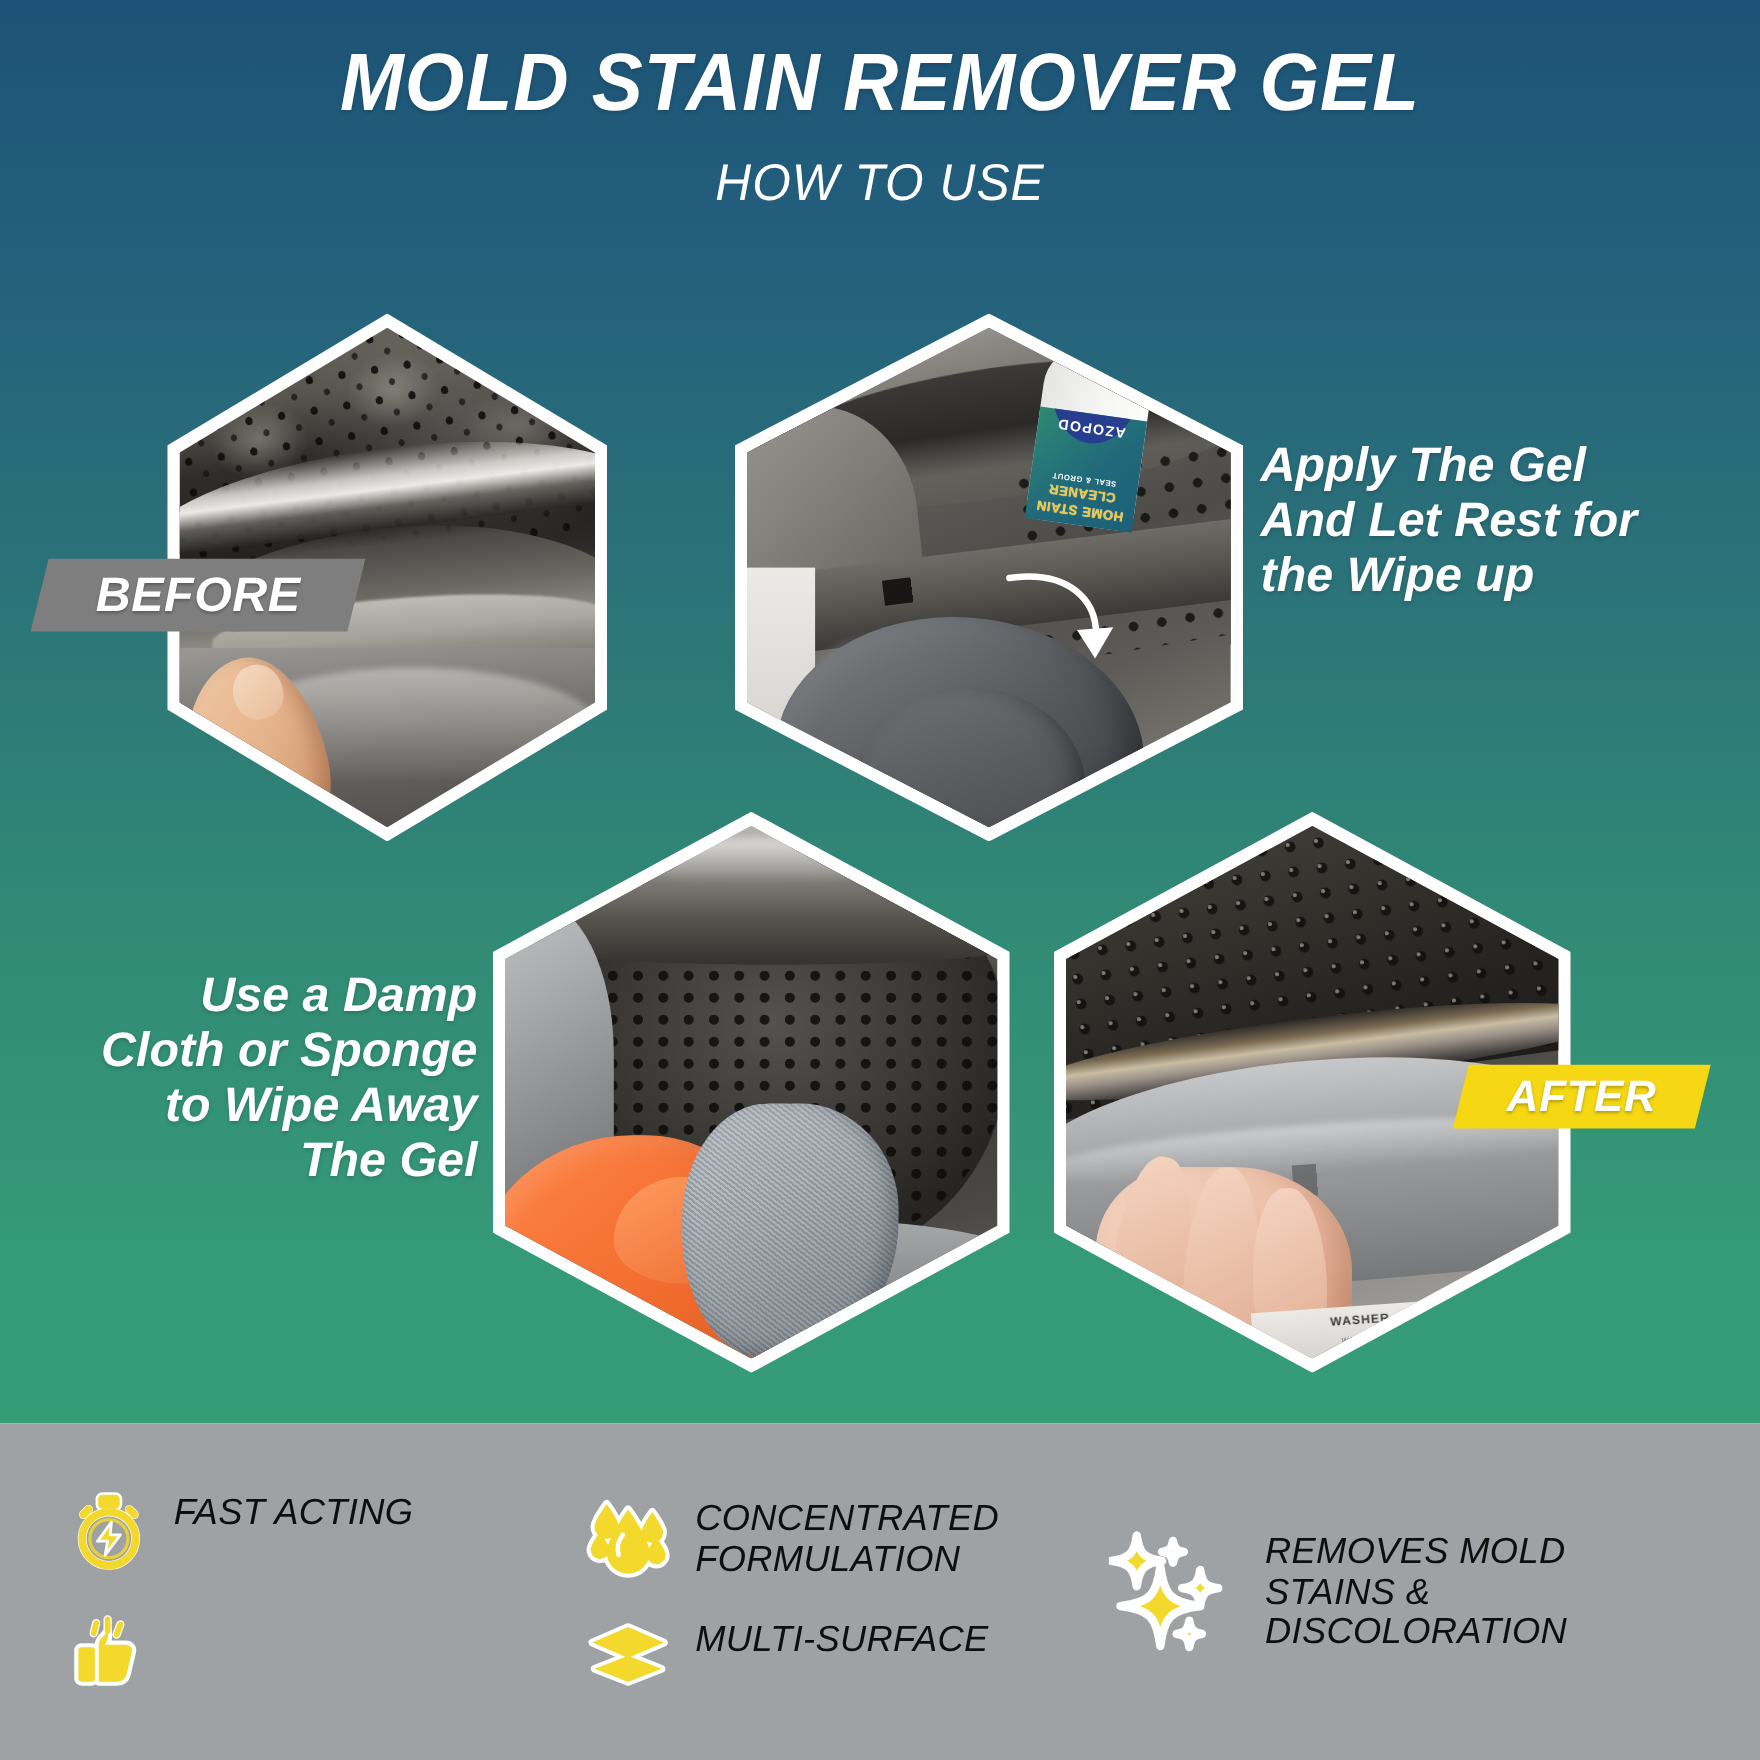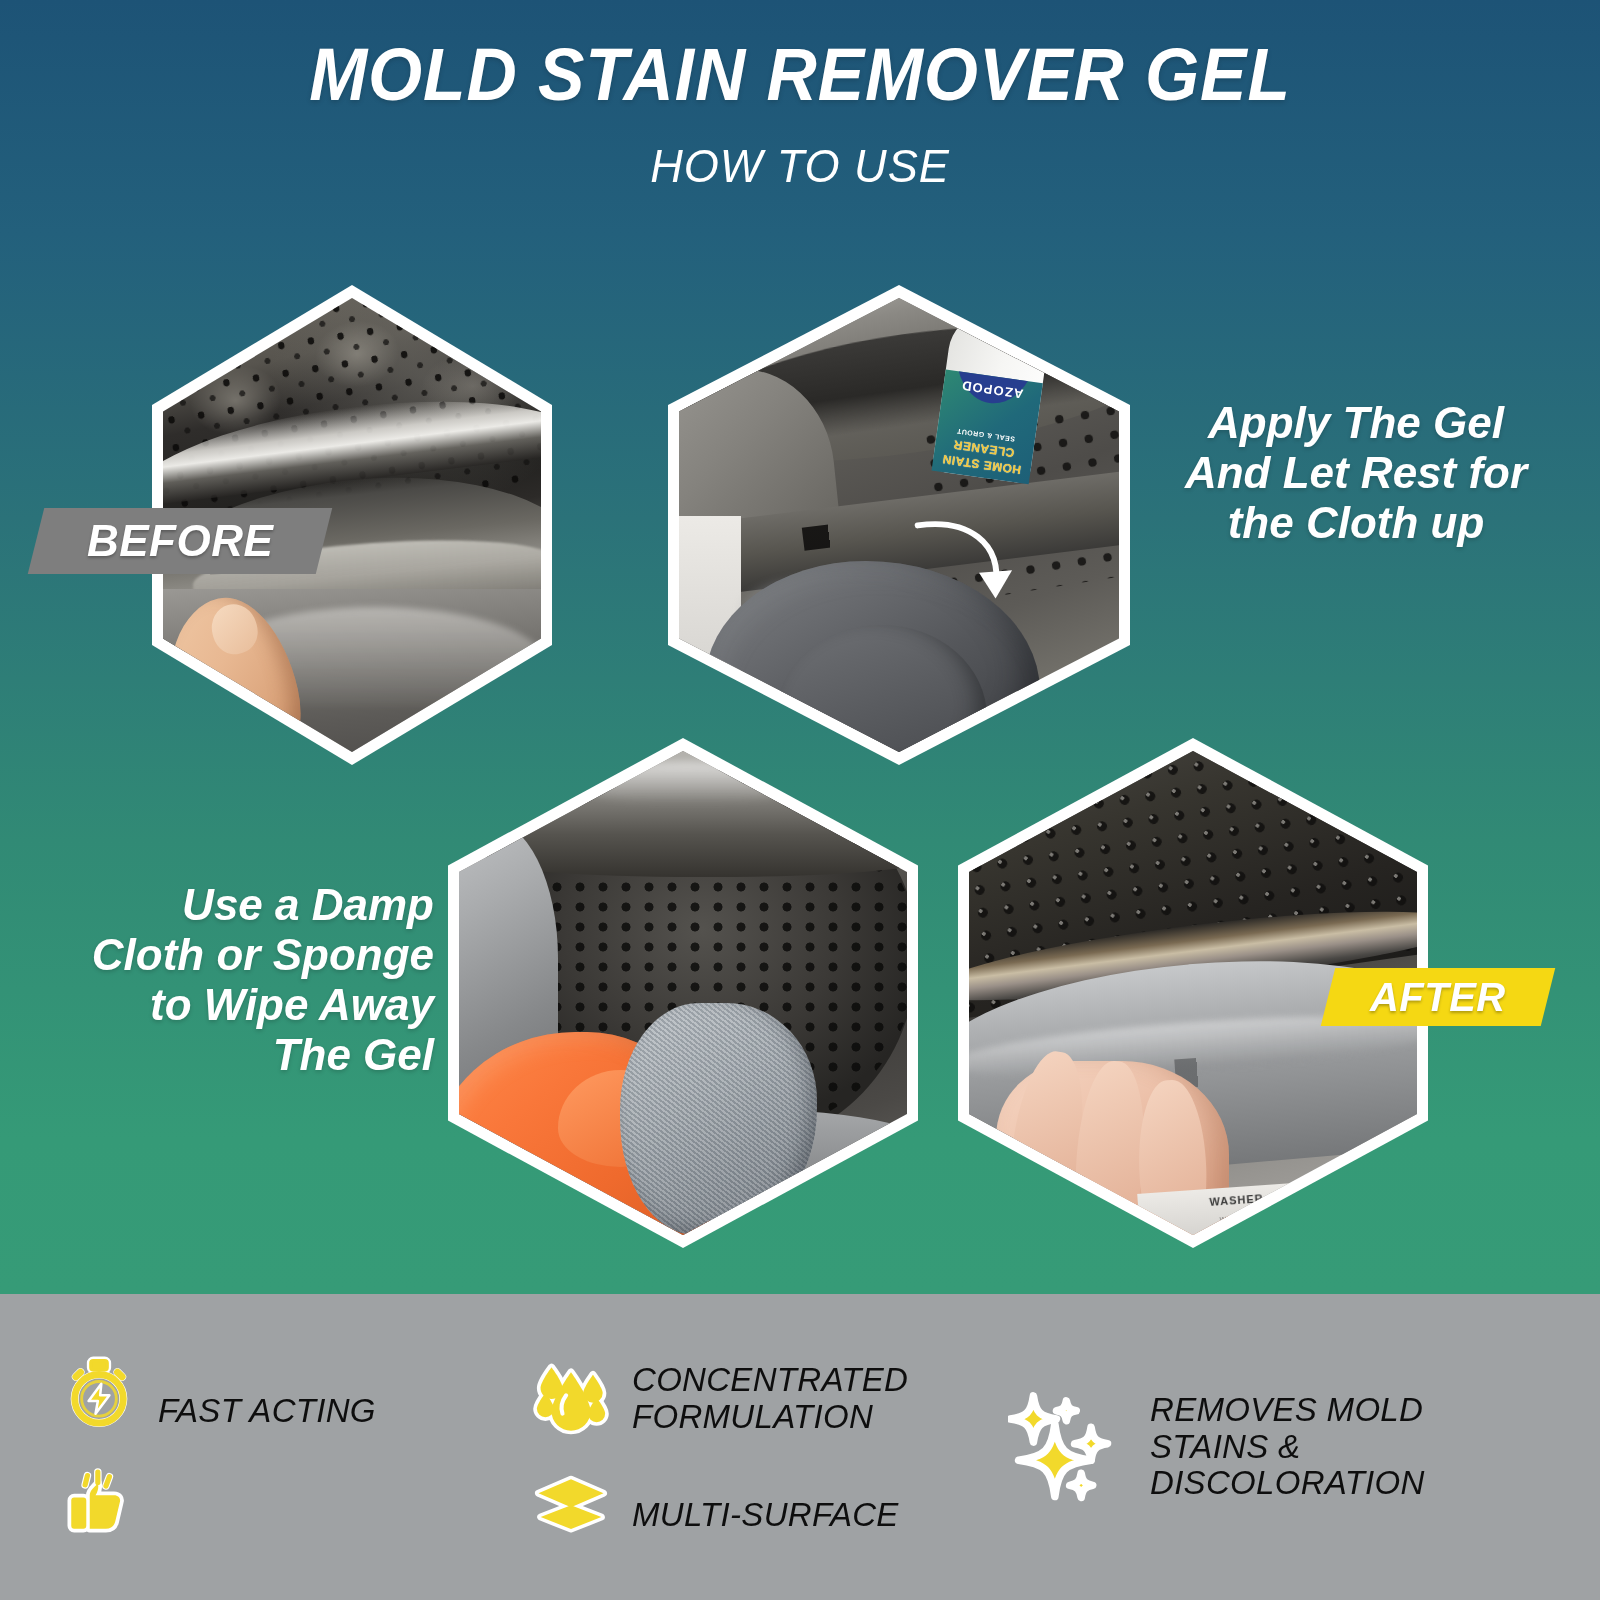--- a/index.html
+++ b/index.html
@@ -413,34 +413,34 @@
   .badge-after span { font-size:40px; letter-spacing:.5px; }
 
   
   .step-text {
     position:absolute;
     color:#ffffff;
     font-weight:700; font-style:italic;
     line-height:1.14;
     text-shadow:0 2px 4px rgba(0,0,0,.18);
   }
-  .step-apply { left:1146px; top:398px; width:420px; font-size:44px; text-align:center; }
+  .step-apply { left:1146px; top:398px; width:420px; font-size:44px; text-align:left; }
   .step-wipe  { left:22px;  top:880px; width:412px; font-size:44px; text-align:right; }
 
   
   .features {
     position:absolute; left:0; top:1294px; width:1600px; height:306px;
     background:#9fa2a4;
     display:flex; align-items:center;
   }
   .fcol { display:flex; flex-direction:column; justify-content:center; gap:34px; }
   .fcol-1 { width:520px; padding-left:62px; }
   .fcol-2 { width:470px; padding-left:12px; }
   .fcol-3 { width:580px; padding-left:18px; }
-  .frow { display:flex; align-items:flex-end; gap:22px; }
+  .frow { display:flex; align-items:flex-start; gap:22px; }
   .frow.tall { align-items:center; }
   .ficon { flex:0 0 auto; display:flex; align-items:center; justify-content:center; }
   .flabel {
     font-size:33px; font-style:italic; font-weight:400;
     color:#0e0e0e; line-height:1.12; letter-spacing:.3px;
   }
 </style>
 </head>
 <body>
 
@@ -548,21 +548,21 @@
   <div class="badge badge-before">
     <span>BEFORE</span>
   </div>
   <div class="badge badge-after">
     <span>AFTER</span>
   </div>
 
   <div class="step-text step-apply">
     <div>Apply The Gel</div>
     <div>And Let Rest for</div>
-    <div>the Cloth up</div>
+    <div>the Wipe up</div>
   </div>
 
   <div class="step-text step-wipe">
     <div>Use a Damp</div>
     <div>Cloth or Sponge</div>
     <div>to Wipe Away</div>
     <div>The Gel</div>
   </div>
 
   <div class="features">

